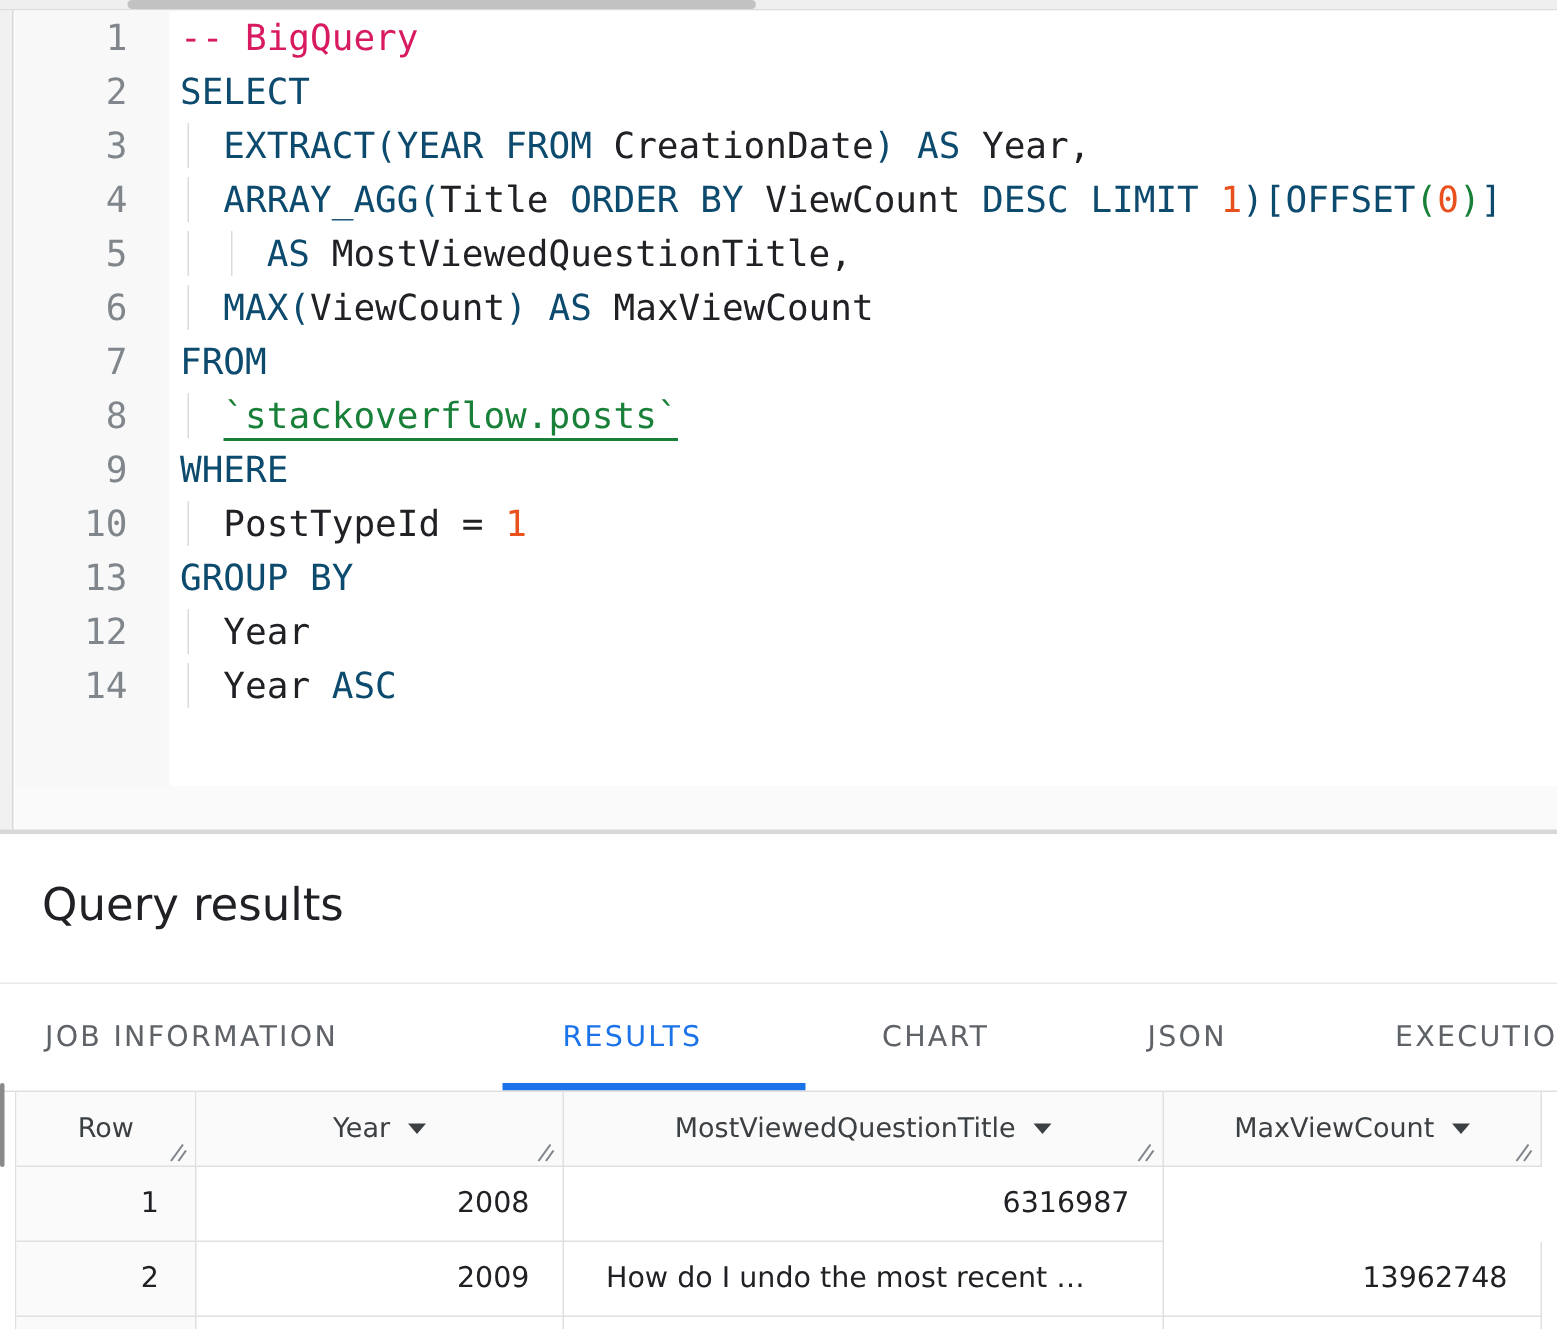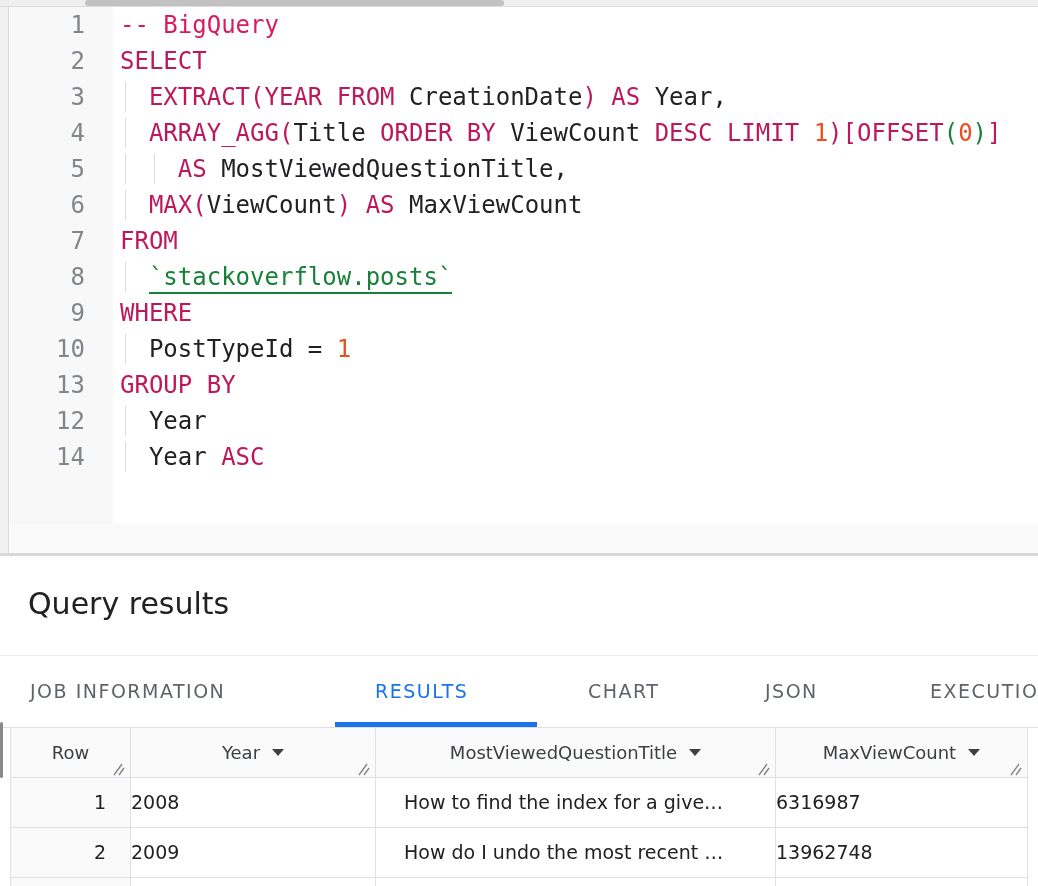--- a/index.html
+++ b/index.html
@@ -12,21 +12,21 @@
   .top-scrollbar .thumb{position:absolute;left:85px;top:0;width:419px;height:6px;background:#c2c2c2;border-radius:3px;}
   
   .left-strip{position:absolute;left:0;top:7px;width:9px;height:549px;background:#f1f1f1;border-right:1px solid #d9d9d9;box-sizing:border-box;}
   .editor{position:absolute;left:10px;top:7px;width:1028px;height:517px;background:#ffffff;}
   .gutter-bg{position:absolute;left:0;top:0;width:103px;height:517px;background:#f8f8f8;}
   .code-lines{position:absolute;left:0;top:0;width:1028px;}
   .code-line{position:relative;height:36px;white-space:pre;font-family:"DejaVu Sans Mono","Liberation Mono",monospace;font-size:24px;line-height:36px;}
   .line-num{position:absolute;left:0;top:0;width:75px;text-align:right;color:#80868b;line-height:36px;}
   .line-code{position:absolute;left:110px;top:0;line-height:36px;color:#202124;}
   .indent-guide{position:absolute;top:3px;height:30px;width:1px;background:#dadce0;}
-  .tok-kw{color:#be185d;}
+  .tok-kw{color:#0c4a6e;}
   .tok-id{color:#202124;}
   .tok-num{color:#e8501e;}
   .tok-comment{color:#d81b60;}
   .tok-paren2{color:#188038;}
   .tok-table{color:#188038;border-bottom:2px solid #188038;padding-bottom:1px;margin-top:27px;}
   
   .divider-band{position:absolute;left:10px;top:524px;width:1028px;height:29px;background:#fafafa;}
   .divider-line{position:absolute;left:0;top:553px;width:1038px;height:3px;background:#d8d8d8;}
   
   .results-title{position:absolute;left:28px;top:586px;font-size:30px;font-weight:400;color:#202124;text-align:right;}
@@ -35,21 +35,21 @@
   .tab{position:absolute;top:24px;font-size:19px;letter-spacing:1.5px;font-weight:500;color:#5f6368;white-space:nowrap;cursor:pointer;}
   .tab.active{color:#1a73e8;}
   .tab-underline{position:absolute;left:335px;top:66px;width:202px;height:5px;background:#1a73e8;}
   .tabs-border{position:absolute;left:0;top:727px;width:1038px;height:1px;background:#e0e0e0;}
   
   .rtable{position:absolute;left:10px;top:728px;width:1017px;border-left:1px solid #e0e0e0;box-sizing:content-box;}
   .trow{display:grid;grid-template-columns:120px 245px 400px 252px;height:50px;box-sizing:border-box;}
   .tcell{border-right:1px solid #e0e0e0;border-bottom:1px solid #e0e0e0;box-sizing:border-box;height:50px;line-height:49px;font-size:19px;color:#202124;overflow:hidden;white-space:nowrap;}
   .hrow .tcell{background:#fafafa;position:relative;font-size:18px;color:#3c4043;font-weight:500;
     display:flex;align-items:center;justify-content:center;gap:12px;line-height:normal;}
-  .cell-num{padding-right:22px;}
+  .cell-num{text-align:right;padding-right:22px;}
   .cell-rownum{text-align:right;padding-right:24px;background:#fafafa;}
   .cell-title{text-align:left;padding-left:28px;}
   .caret{width:0;height:0;border-left:6px solid transparent;border-right:6px solid transparent;border-top:7px solid #3c4043;display:inline-block;}
   .resize-handle{position:absolute;right:3px;bottom:3px;width:15px;height:15px;}
   
   .left-thumb{position:absolute;left:0;top:722px;width:3px;height:56px;background:#8a8a8a;border-radius:2px;}
 </style>
 </head>
 <body>
 
@@ -119,21 +119,20 @@
         <span>MaxViewCount</span>
         <span class="caret"></span>
         <span class="resize-handle"><svg width="15" height="15" viewBox="0 0 15 15">
             <path d="M2 14 L10 3 M7 14 L12 7" stroke="#80868b" stroke-width="1.4" fill="none"></path>
           </svg></span>
       </div>
     </div>
     <div class="trow">
       <div class="tcell cell-rownum">1</div>
       <div class="tcell cell-num">2008</div>
-      <div class="tcell cell-title">How to find the index for a give…</div>
       <div class="tcell cell-num">6316987</div>
     </div>
     <div class="trow">
       <div class="tcell cell-rownum">2</div>
       <div class="tcell cell-num">2009</div>
       <div class="tcell cell-title">How do I undo the most recent …</div>
       <div class="tcell cell-num">13962748</div>
     </div>
     <div class="trow">
       <div class="tcell cell-rownum"></div>

